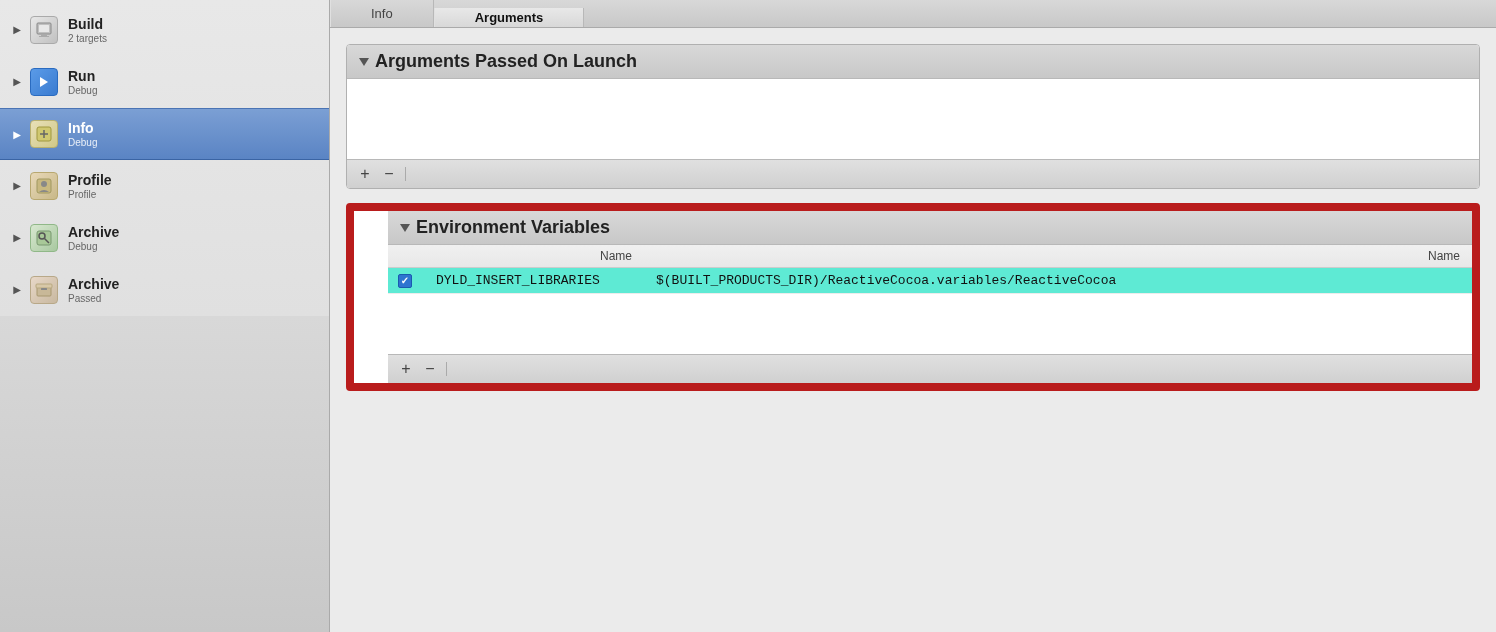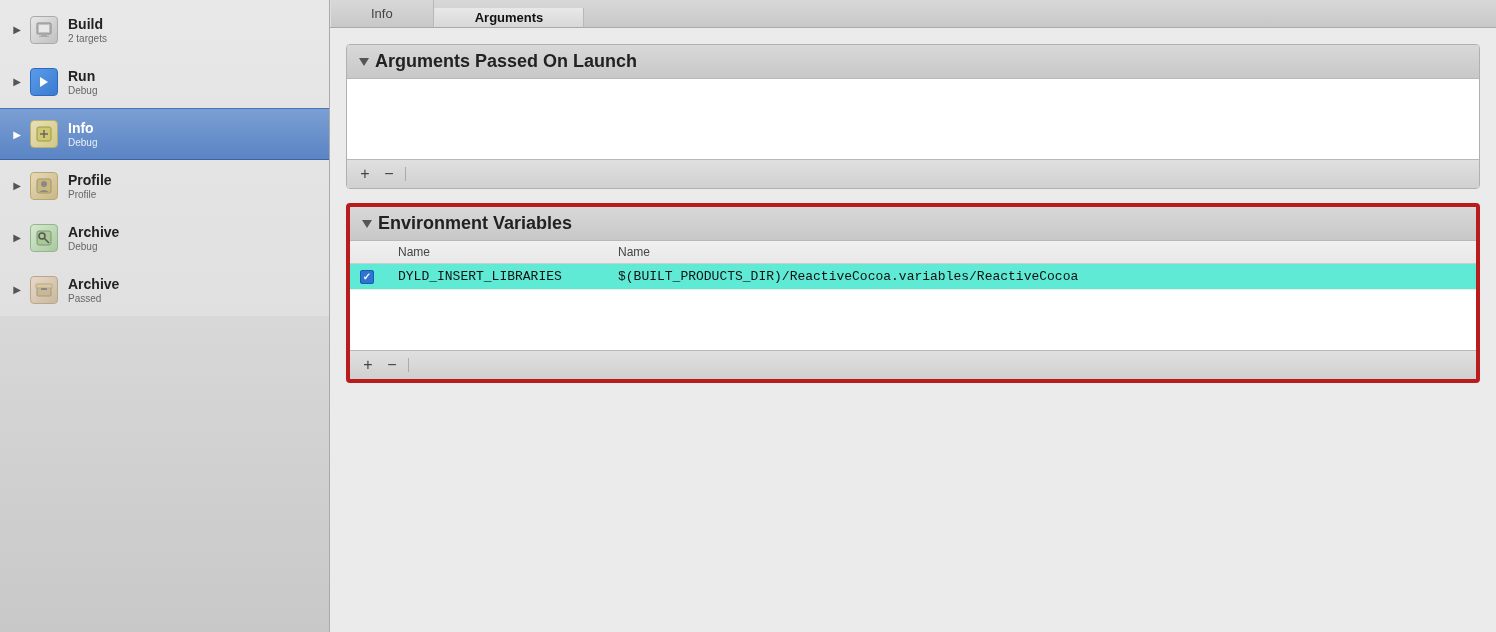--- a/index.html
+++ b/index.html
@@ -232,22 +232,23 @@
 
     
     .section-box {
       border: 1px solid #b0b0b0;
       border-radius: 4px;
       background: white;
       overflow: hidden;
     }
 
     .section-box.focused {
-      border: 4px solid #b91c1c;
-      border-radius: 4px;
+      border: 8px solid #b91c1c;
+      border-radius: 4px;
+      padding-left: 34px;
     }
 
     .section-header {
       background: linear-gradient(to bottom, #d8d8d8, #c8c8c8);
       padding: 6px 12px;
       display: flex;
       align-items: center;
       gap: 6px;
       border-bottom: 1px solid #b8b8b8;
     }
@@ -312,21 +313,21 @@
       margin: 0 2px;
     }
 
     
     .env-table {
       width: 100%;
       border-collapse: collapse;
     }
 
     .env-table th {
-      text-align: left;
+      text-align: right;
       padding: 4px 12px;
       font-size: 12px;
       font-weight: normal;
       color: #444;
       background: linear-gradient(to bottom, #f0f0f0, #e8e8e8);
       border-bottom: 1px solid #ccc;
     }
 
     .env-table td {
       padding: 5px 12px;

